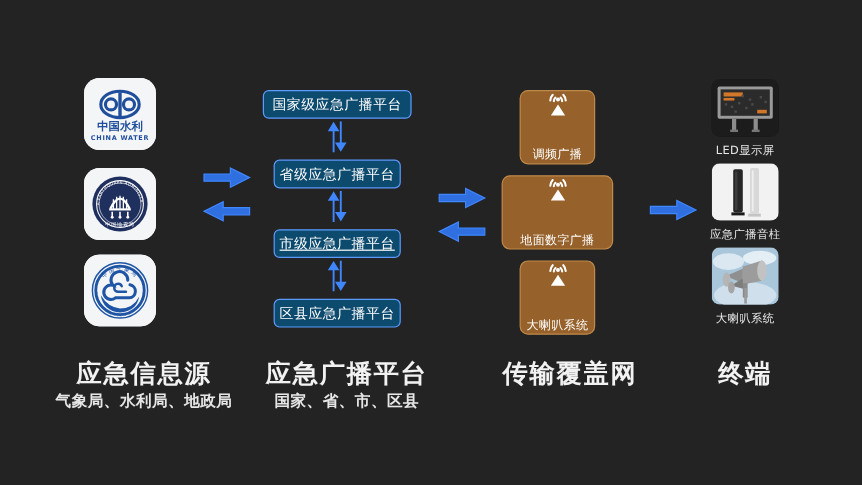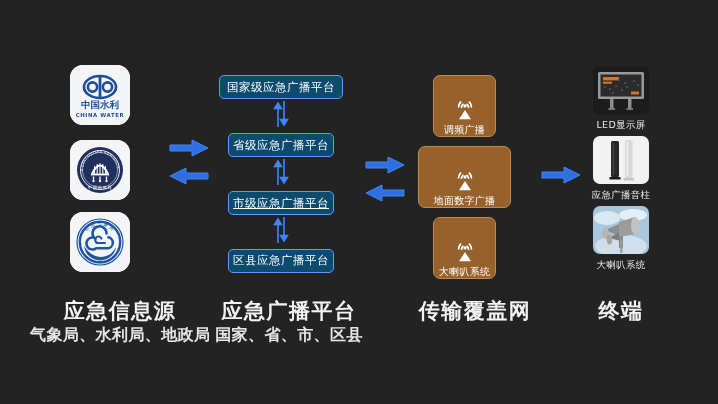--- a/index.html
+++ b/index.html
@@ -42,21 +42,21 @@
 
   
   .tx-box {
     position: absolute;
     background: #96612a;
     border: 1px solid #c08a4b;
     border-radius: 7px;
     display: flex;
     flex-direction: column;
     align-items: center;
-    justify-content: flex-end;
+    justify-content: space-between;
     color: #ffffff;
   }
   .tx-box .tx-label {
     font-size: 10px;
     line-height: 12px;
     white-space: nowrap;
     margin-top: 3px;
     letter-spacing: .3px;
   }
   .tx-icon { width: 26px; height: 22px; display: block; }
@@ -83,21 +83,21 @@
     position: absolute;
     font-size: 21px;
     font-weight: bold;
     color: #f2f2f2;
     letter-spacing: 1.5px;
     white-space: nowrap;
     text-align: center;
   }
   .head-sub {
     position: absolute;
-    font-size: 16px;
+    font-size: 13px;
     font-weight: bold;
     color: #e6e6e6;
     letter-spacing: .4px;
     white-space: nowrap;
     text-align: center;
   }
 
   
   .flow-arrow { position: absolute; }
 </style>
@@ -189,21 +189,21 @@
 
   <div class="plat-box" style="left:228px; top:191px; width:106px;text-decoration:underline;">市级应急广播平台</div>
 
   <div class="vpair" style="left:272px; top:217px;">
     <svg width="18" height="26" viewBox="0 0 18 26">
       <path d="M6 26 L6 6 M6 2 L2.6 7.5 L9.4 7.5 Z" fill="#3f86ff" stroke="#3f86ff" stroke-width="1.6"></path>
       <path d="M12 0 L12 20 M12 24 L8.6 18.5 L15.4 18.5 Z" fill="#3f86ff" stroke="#3f86ff" stroke-width="1.6"></path>
     </svg>
   </div>
 
-  <div class="plat-box" style="left:228px; top:249px; width:106px;font-family:Liberation Mono, monospace;">区县应急广播平台</div>
+  <div class="plat-box" style="left:228px; top:249px; width:106px;">区县应急广播平台</div>
 
   <div class="flow-arrow" style="left:364px; top:155px;">
     <svg width="42" height="20" viewBox="0 0 42 20">
       <path d="M2 7 L24 7 L24 2 L40 10 L24 18 L24 13 L2 13 Z" fill="#2f6fe0" stroke="#3f86ff" stroke-width="1"></path>
     </svg>
   </div>
   <div class="flow-arrow" style="left:364px; top:183px;">
     <svg width="42" height="20" viewBox="0 0 42 20">
       <path d="M40 7 L18 7 L18 2 L2 10 L18 18 L18 13 L40 13 Z" fill="#2f6fe0" stroke="#3f86ff" stroke-width="1"></path>
     </svg>

